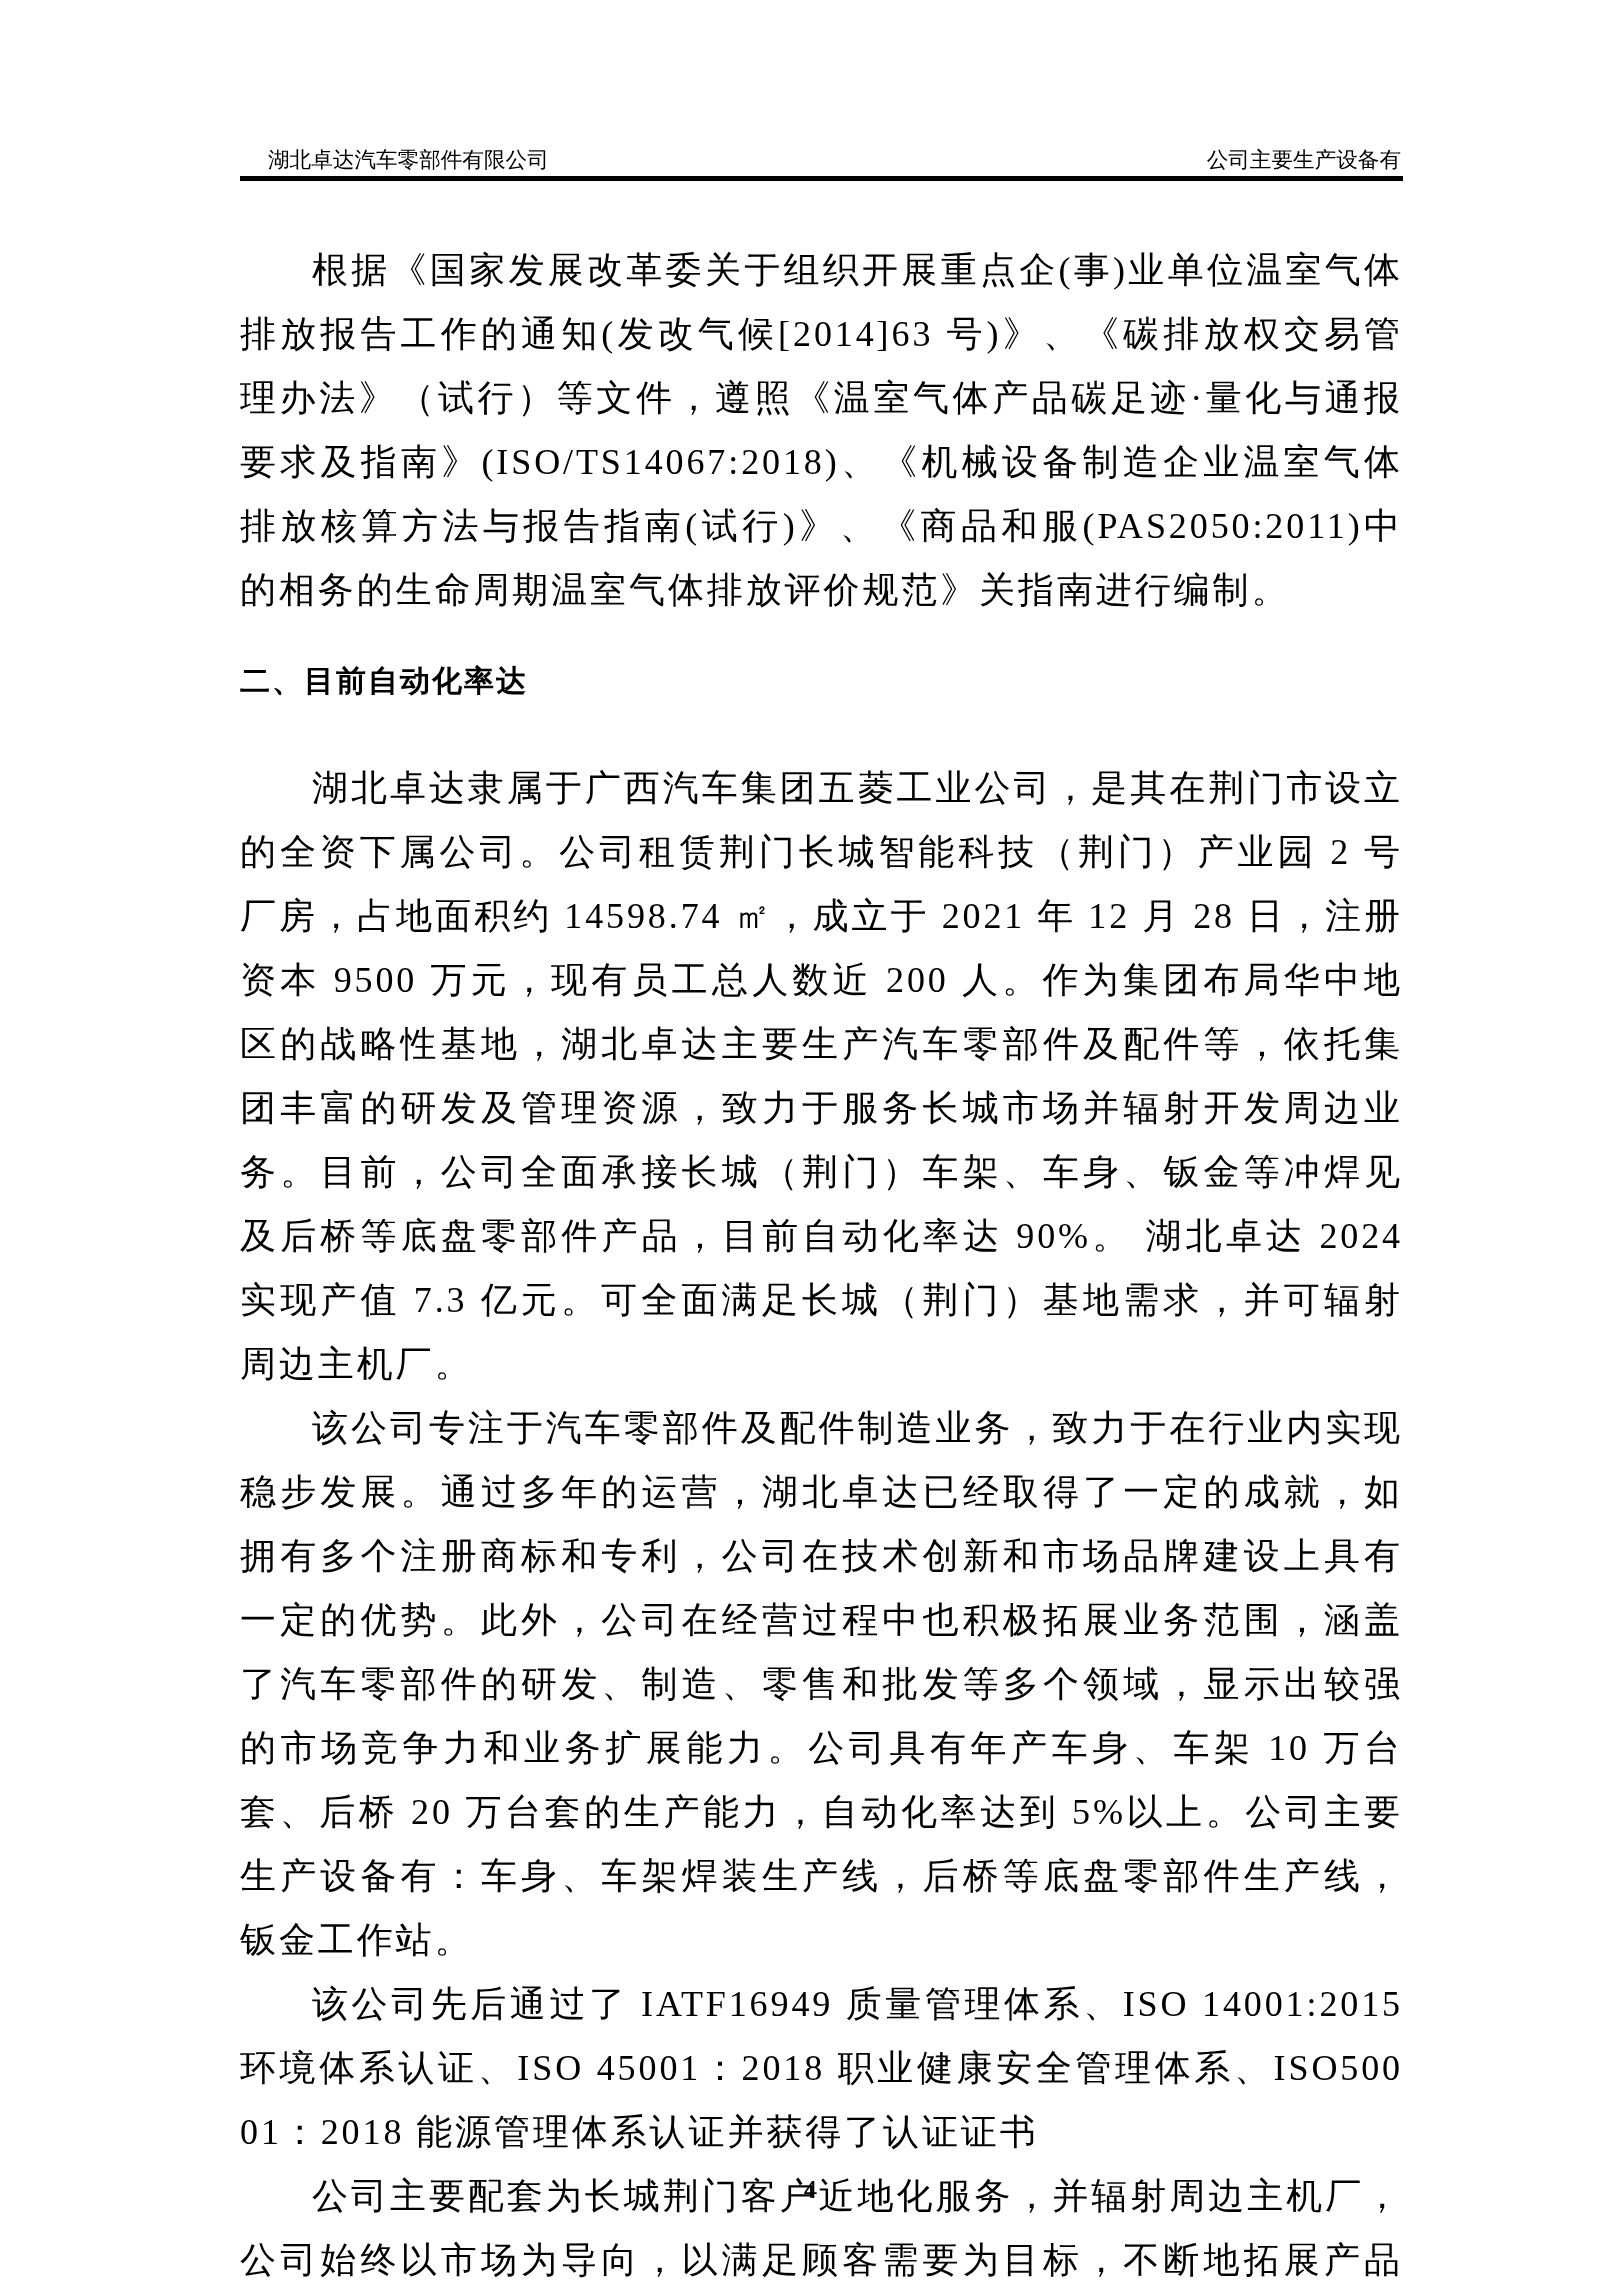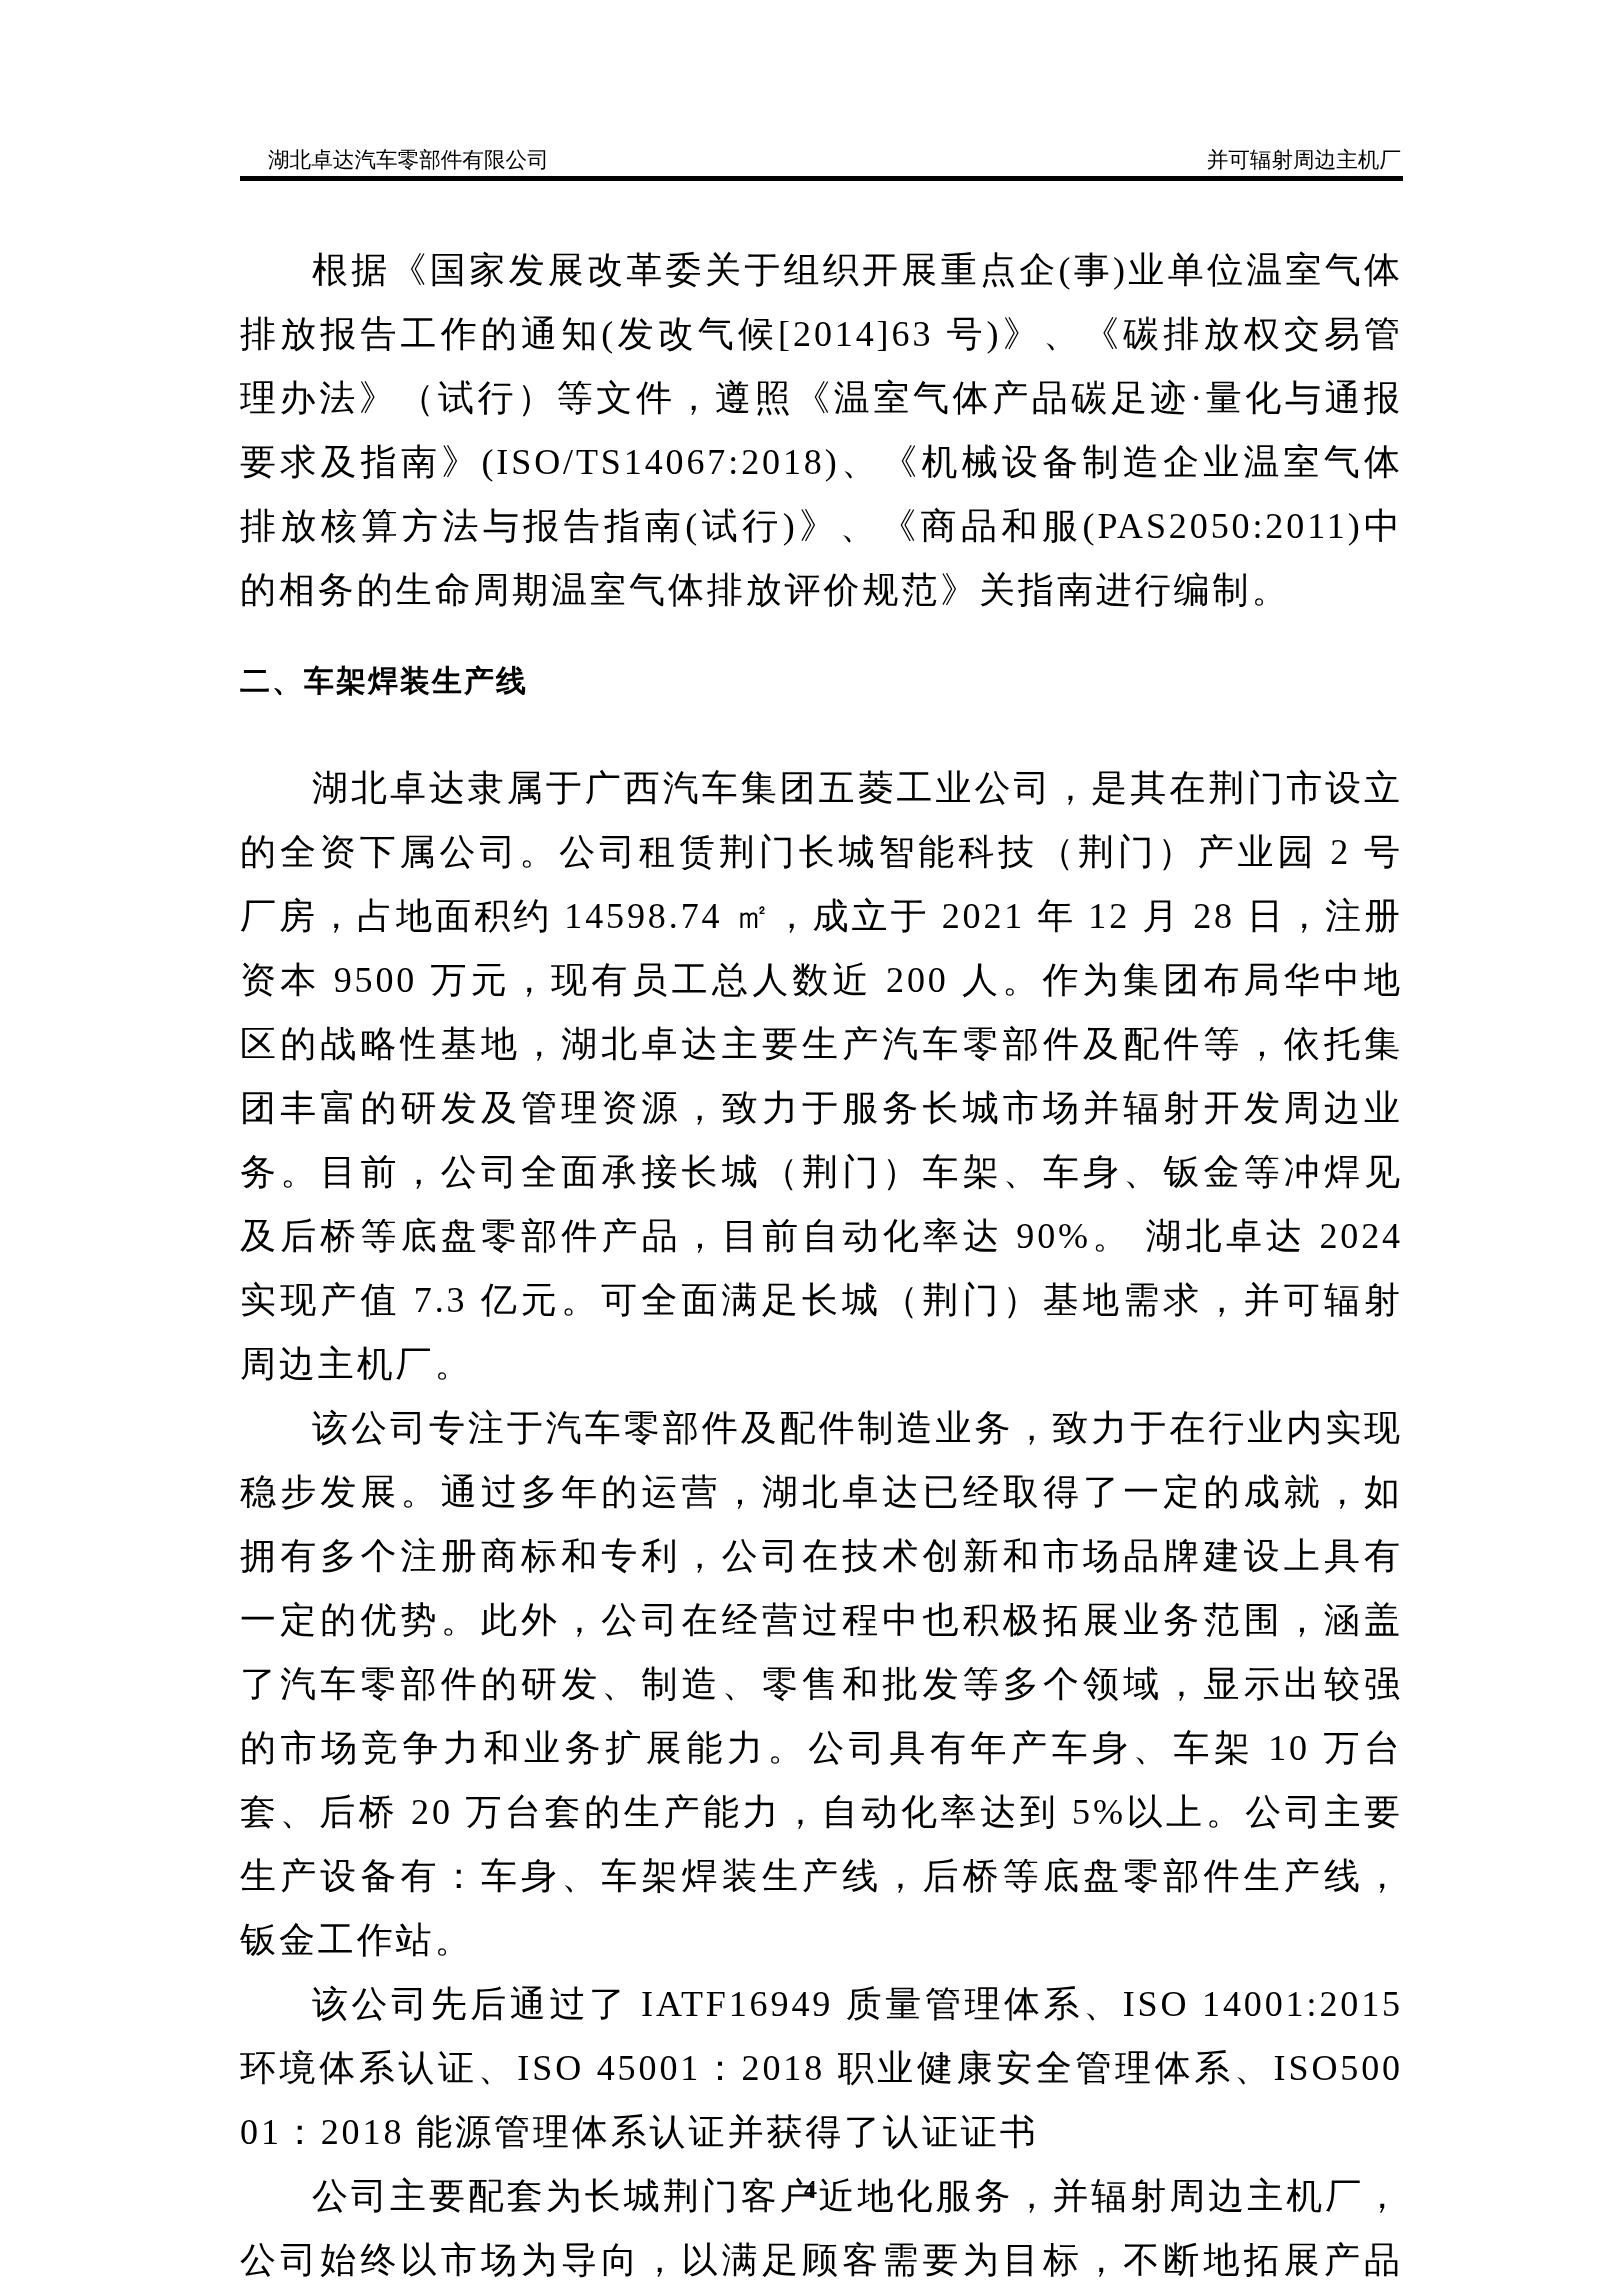--- a/index.html
+++ b/index.html
@@ -71,27 +71,27 @@
   }
 </style>
 </head>
 <body>
 
 <div class="page">
   <div class="content">
 
     <div class="doc-header">
       <span class="left">湖北卓达汽车零部件有限公司</span>
-      <span class="right">并可辐射周边主机厂</span>
+      <span class="right">公司主要生产设备有</span>
     </div>
 
 
     <p class="body-par" id="par-1">根据《国家发展改革委关于组织开展重点企(事)业单位温室气体排放报告工作的通知(发改气候[2014]63 号)》、《碳排放权交易管理办法》（试行）等文件，遵照《温室气体产品碳足迹·量化与通报要求及指南》(ISO/TS14067:2018)、《机械设备制造企业温室气体排放核算方法与报告指南(试行)》、《商品和服(PAS2050:2011)中的相务的生命周期温室气体排放评价规范》关指南进行编制。</p>
 
-    <h2 class="sec" id="sec2-heading">二、车架焊装生产线</h2>
+    <h2 class="sec" id="sec2-heading">二、目前自动化率达</h2>
 
     <p class="body-par" id="par-2">湖北卓达隶属于广西汽车集团五菱工业公司，是其在荆门市设立的全资下属公司。公司租赁荆门长城智能科技（荆门）产业园 2 号厂房，占地面积约 14598.74 ㎡，成立于 2021 年 12 月 28 日，注册资本 9500 万元，现有员工总人数近 200 人。作为集团布局华中地区的战略性基地，湖北卓达主要生产汽车零部件及配件等，依托集团丰富的研发及管理资源，致力于服务长城市场并辐射开发周边业务。目前，公司全面承接长城（荆门）车架、车身、钣金等冲焊见及后桥等底盘零部件产品，目前自动化率达 90%。 湖北卓达 2024 实现产值 7.3 亿元。可全面满足长城（荆门）基地需求，并可辐射周边主机厂。</p>
 
     <p class="body-par" id="par-3">该公司专注于汽车零部件及配件制造业务，致力于在行业内实现稳步发展。通过多年的运营，湖北卓达已经取得了一定的成就，如拥有多个注册商标和专利，公司在技术创新和市场品牌建设上具有一定的优势。此外，公司在经营过程中也积极拓展业务范围，涵盖了汽车零部件的研发、制造、零售和批发等多个领域，显示出较强的市场竞争力和业务扩展能力。公司具有年产车身、车架 10 万台套、后桥 20 万台套的生产能力，自动化率达到 5%以上。公司主要生产设备有：车身、车架焊装生产线，后桥等底盘零部件生产线，钣金工作站。</p>
 
     <p class="body-par" id="par-4">该公司先后通过了 IATF16949 质量管理体系、ISO 14001:2015 环境体系认证、ISO 45001：2018 职业健康安全管理体系、ISO50001：2018 能源管理体系认证并获得了认证证书</p>
 
     <p class="body-par" id="par-5">公司主要配套为长城荆门客户近地化服务，并辐射周边主机厂，公司始终以市场为导向，以满足顾客需要为目标，不断地拓展产品系列和市场。始终坚</p>
 
   </div>

